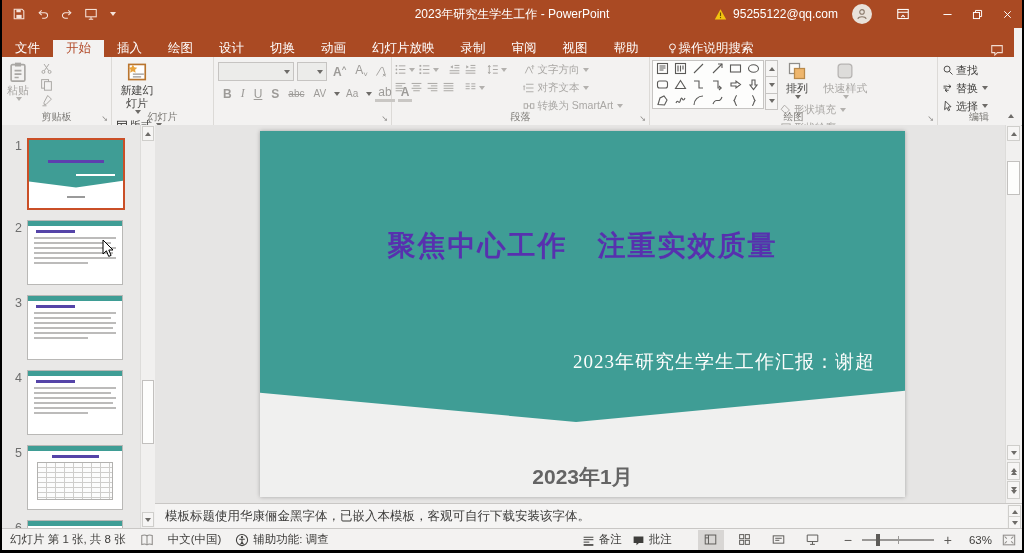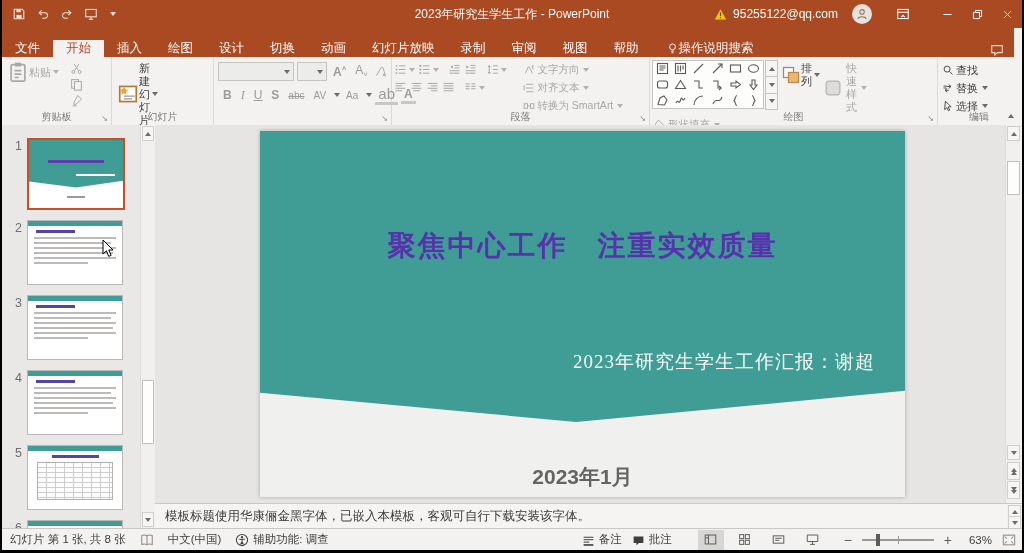--- a/index.html
+++ b/index.html
@@ -25,21 +25,21 @@
   .tab.active{background:#f3f2f1;color:#b14726}
   .searchbox{display:flex;align-items:center;gap:0;margin-left:14px;color:#fff}
   .tabrow .spacer{flex:1}
   .tr-comment{width:34px;display:flex;align-items:center;justify-content:center;color:#f2ddd2}
 
   
   .ribbon{position:absolute;left:0;top:57px;right:0;height:68px;background:#f3f2f1;border-bottom:1px solid #c9c7c5;display:flex}
   .rgroup{position:relative;border-right:1px solid #dcdad7;height:100%;box-sizing:border-box;padding:3px 2px 15px 2px;flex:none}
   .glabel{position:absolute;bottom:1px;left:0;right:0;text-align:center;font-size:10px;color:#7b7975;white-space:nowrap}
   .launcher{position:absolute;bottom:2px;right:3px;font-size:8px;color:#8d8b88;line-height:8px}
-  .bigbtn{display:inline-flex;align-items:center;justify-content:flex-start;font-size:11px;color:#3f3e3c;text-align:center;vertical-align:top;padding:1px 3px;line-height:13px}
+  .bigbtn{display:inline-flex;flex-direction:column;align-items:center;justify-content:flex-start;font-size:11px;color:#3f3e3c;text-align:center;vertical-align:top;padding:1px 3px;line-height:13px}
   .bigbtn .cap{margin-top:1px}
   .dis{color:#a9a7a4!important}
   .mini{height:16px;display:flex;align-items:center;gap:2px;font-size:11px;color:#3f3e3c;padding:0 2px}
   .car{width:0;height:0;border-left:3px solid transparent;border-right:3px solid transparent;border-top:4px solid #6d6b68;margin-left:2px}
   .dis .car{border-top-color:#b3b1ae}
   .colstack{display:inline-flex;flex-direction:column;justify-content:flex-start;gap:1px;vertical-align:top}
   .rowline{display:flex;align-items:center;gap:3px}
   .combo{box-sizing:border-box;height:19px;background:#ececea;border:1px solid #c6c4c2;display:flex;align-items:center;justify-content:flex-end}
   .combo .car{margin-right:3px}
   .ftxt{font-size:12px;color:#9d9b98;padding:0 3px}
@@ -349,21 +349,21 @@
       <div class="rowline" style="margin-left:4px">
         <span class="ftxt b">B</span>
         <span class="ftxt i">I</span>
         <span class="ftxt u">U</span>
         <span class="ftxt b">S</span>
         <span class="ftxt s" style="font-size:10px">abc</span>
         <span class="ftxt" style="font-size:10px"><span>AV</span></span>
           <span class="car dis"></span>
         <span class="ftxt" style="font-size:10px"><span>Aa</span></span>
           <span class="car dis"></span>
-        <span class="ftxt" style="font-size:15px;border-bottom:3px solid #c9c7c4">ab</span>
+        <span class="ftxt" style="font-size:12px;border-bottom:3px solid #c9c7c4">ab</span>
         <span class="ftxt b" style="border-bottom:3px solid #c9c7c4">A</span>
       </div>
       <span class="launcher">↘</span>
     </div>
 
     <div class="rgroup" style="width:258px">
       <span class="colstack" style="gap:5px;padding-top:3px">
         <span class="rowline">
           <span class="icb dis">
               <span>

